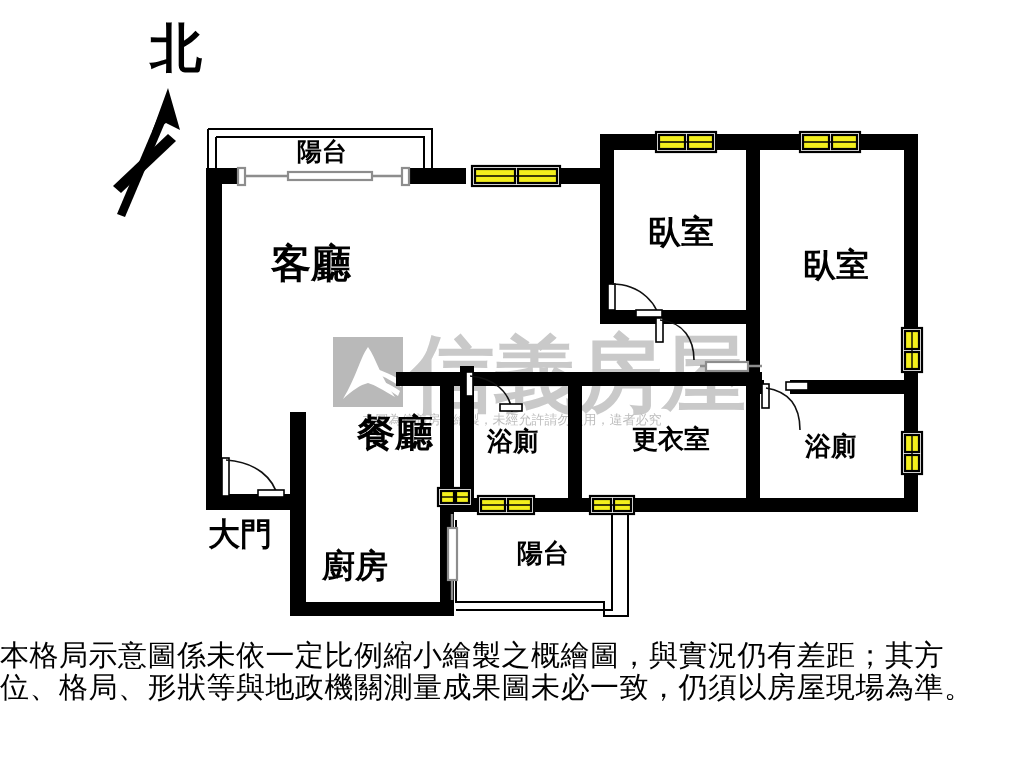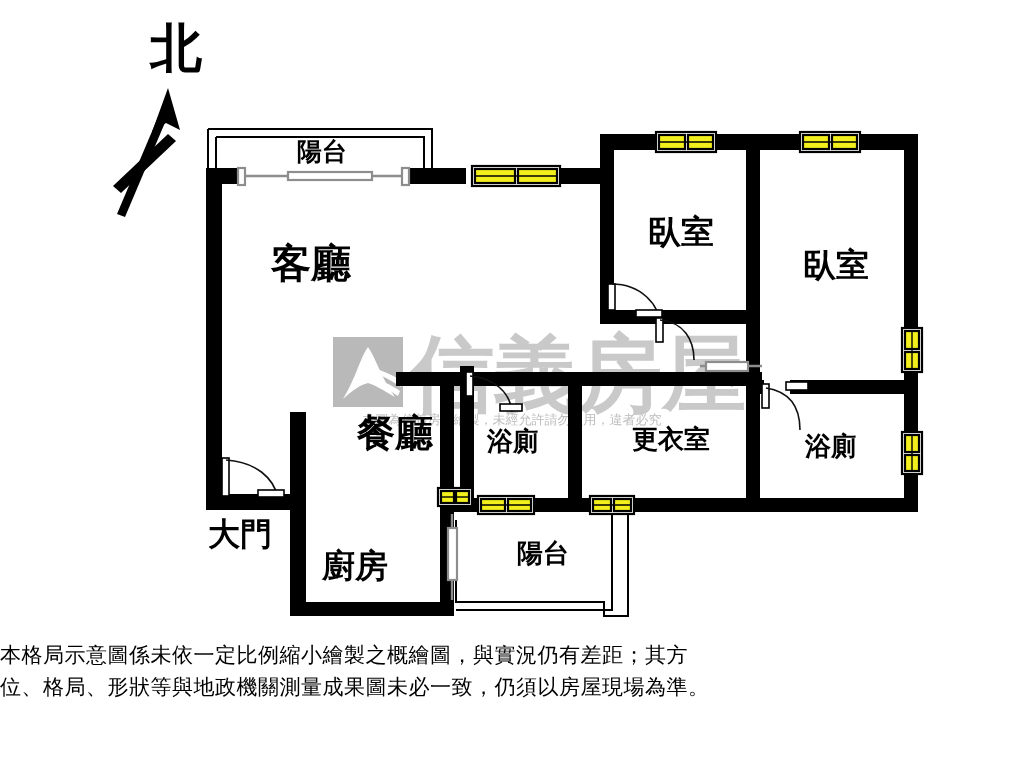--- a/index.html
+++ b/index.html
@@ -54,21 +54,21 @@
     font-family: "Liberation Sans", "DejaVu Sans", sans-serif;
     text-anchor: middle;
   }
   .wm-logo-box { fill: #b9b9b9; }
   .wm-logo-swoosh { fill: #ffffff; }
   .caption {
     position: absolute;
     left: 0;
     width: 928px;
     font-family: "Liberation Serif", "DejaVu Serif", serif;
-    font-size: 21px;
+    font-size: 29px;
     line-height: 38px;
     letter-spacing: 0.5px;
     color: #000000;
     white-space: nowrap;
   }
   .caption-l1 { top: 636px; }
   .caption-l2 { top: 668px; }
   .caption-l3 { top: 712px; }
   .north-char {
     position: absolute;

